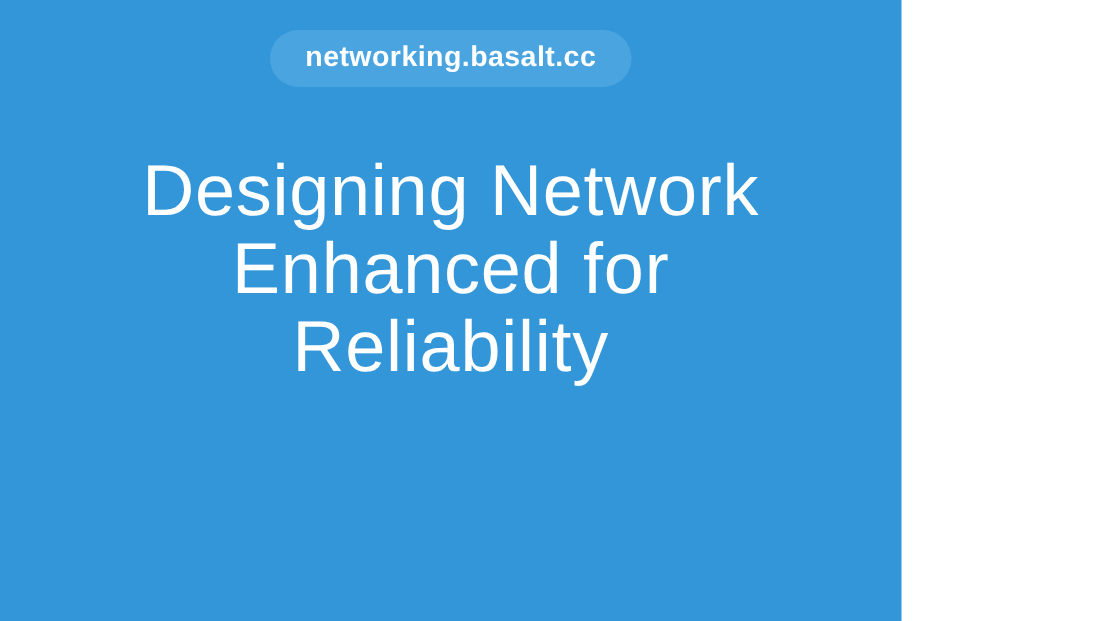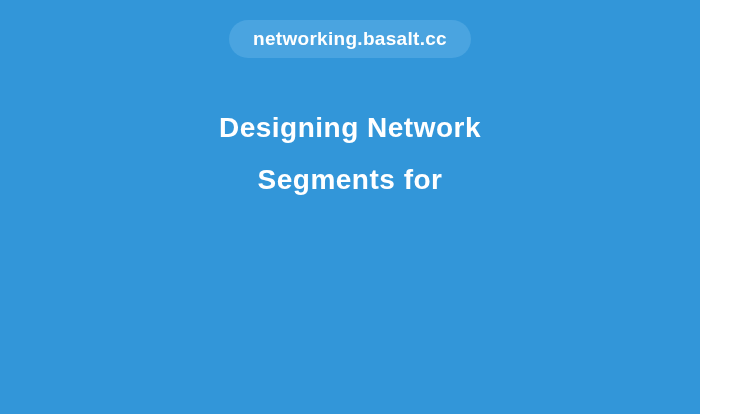--- a/index.html
+++ b/index.html
@@ -1,21 +1,21 @@
 <!DOCTYPE html>
 <html><head>
   <meta charset="utf-8">
   <style>
     html, body {
       margin: 0;
       padding: 0;
     }
     .banner {
       position: relative;
-      width: 700px;
+      width: 601px;
       height: 414px;
       background: #3296d9;
       font-family: "Liberation Sans", sans-serif;
       overflow: hidden;
       display: flex;
       flex-direction: column;
       align-items: center;
     }
     .badge {
       margin-top: 20px;
@@ -28,30 +28,31 @@
       border-radius: 20px;
       line-height: 22px;
       white-space: nowrap;
     }
     .title {
       margin-top: 44px;
       color: #ffffff;
       text-align: center;
     }
     .title-line {
-      font-size: 28px;
-      font-weight: 700;
+      font-size: 48px;
+      font-weight: 400;
       line-height: 52px;
       letter-spacing: 0.5px;
       white-space: nowrap;
     }
   </style>
 </head>
 <body>
 
 <div class="banner">
   <div class="badge">networking.basalt.cc</div>
 
   <div class="title">
     <div class="title-line">Designing Network</div>
-    <div class="title-line">Segments for</div>
+    <div class="title-line">Enhanced for</div>
+    <div class="title-line">Reliability</div>
   </div>
 </div>
 
 </body></html>

